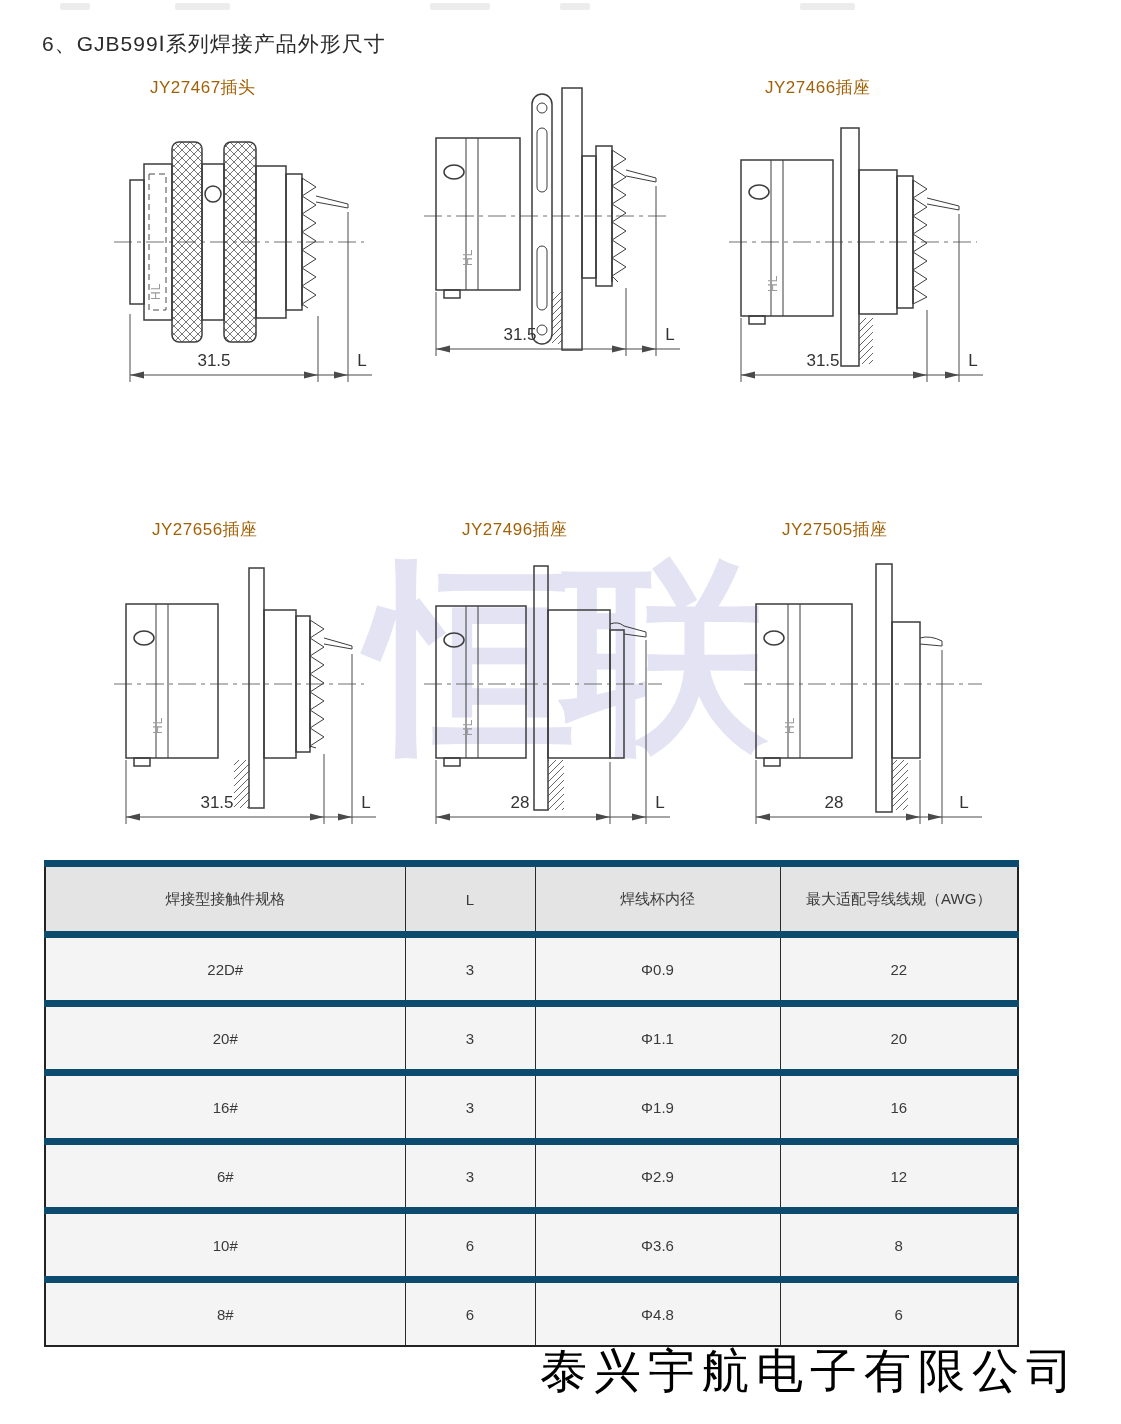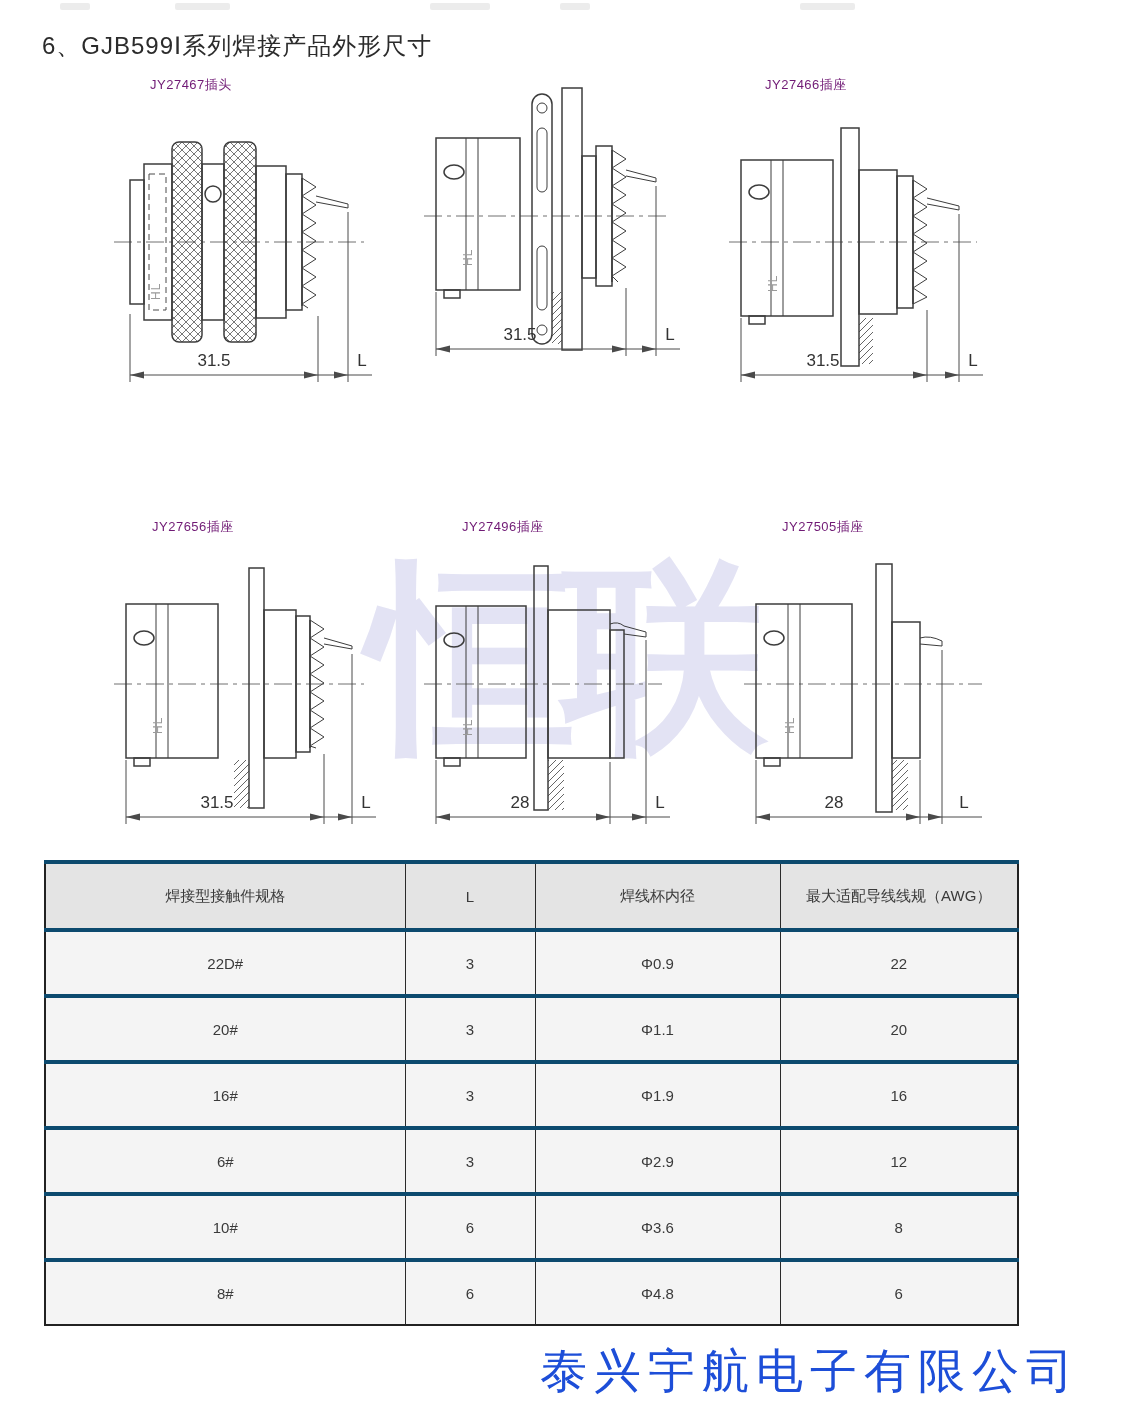--- a/index.html
+++ b/index.html
@@ -1,47 +1,47 @@
 <!DOCTYPE html>
 <html><head>
 <meta charset="utf-8">
 <style>
   html,body{margin:0;padding:0;background:#ffffff;}
   .page{position:relative;width:1121px;height:1424px;background:#fff;overflow:hidden;
         font-family:"Liberation Sans",sans-serif;color:#2b2b2b;}
   
   .smudge{position:absolute;height:7px;background:#dcdcdc;opacity:.55;border-radius:2px;}
   
-  .heading{position:absolute;left:42px;top:30px;font-size:24px;letter-spacing:1px;color:#2b2b2b;}
+  .heading{position:absolute;left:42px;top:30px;font-size:21px;letter-spacing:1px;color:#2b2b2b;}
   
   .wm-center{position:absolute;left:370px;top:556px;z-index:0;font-size:205px;line-height:1;
              font-weight:700;color:#e3e3f4;letter-spacing:-12px;
              font-family:"Liberation Serif",serif;user-select:none;}
-  .wm-bottom{position:absolute;left:540px;top:1340px;z-index:0;font-size:47px;color:#1d4ed8;
+  .wm-bottom{position:absolute;left:540px;top:1340px;z-index:0;font-size:47px;color:#000000;
              letter-spacing:7px;font-family:Liberation Mono, monospace;user-select:none;}
   
   .fig{position:absolute;width:300px;height:336px;z-index:1;}
-  .fig-title{height:26px;font-size:13px;color:#701a75;text-align:left;padding-left:40px;
+  .fig-title{height:26px;font-size:17px;color:#a16207;text-align:left;padding-left:40px;
              letter-spacing:.5px;}
   .fig svg{display:block;}
   .ln{stroke:#3c3c3c;stroke-width:1.5;fill:none;stroke-linejoin:miter;}
   .lnthin{stroke:#3c3c3c;stroke-width:1;fill:none;}
   .dash{stroke:#4a4a4a;stroke-width:1;fill:none;stroke-dasharray:6 4;}
   .cl{stroke:#707070;stroke-width:1;fill:none;stroke-dasharray:18 5 4 5;}
   .dim{stroke:#4a4a4a;stroke-width:1;fill:none;}
   .arr{fill:#4a4a4a;stroke:none;}
   .dimtxt{fill:#333;font-size:17px;font-family:"Liberation Sans",sans-serif;}
   .hl{fill:#9a9a9a;font-size:12px;letter-spacing:1px;font-family:"Liberation Sans",sans-serif;}
   .knurlfill{fill:url(#knurl);}
   .hatchfill{fill:url(#hatch);stroke:none;}
   
   table.spec{position:absolute;left:44px;top:860px;width:973px;z-index:1;
              border-collapse:collapse;border:2px solid #222;table-layout:fixed;
              font-size:15px;color:#3a3a3a;}
-  table.spec th,table.spec td{border-left:1px solid #2a2a2a;border-top:4px solid #0c4a6e;
+  table.spec th,table.spec td{border-left:1px solid #2a2a2a;border-top:7px solid #0c4a6e;
              text-align:center;vertical-align:middle;font-weight:normal;}
   table.spec th{height:62px;background:#e4e4e4;}
   table.spec td{height:60px;background:#f4f4f4;margin-top:48px;}
 </style>
 </head>
 <body>
 
 <div class="page">
 
   <svg width="0" height="0" style="position:absolute">

